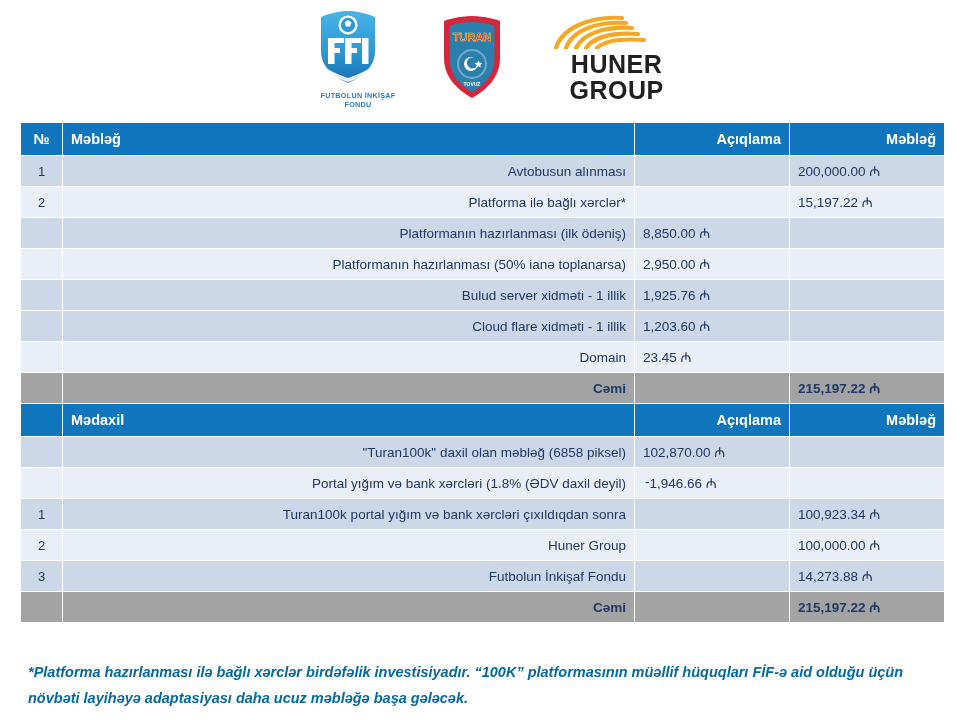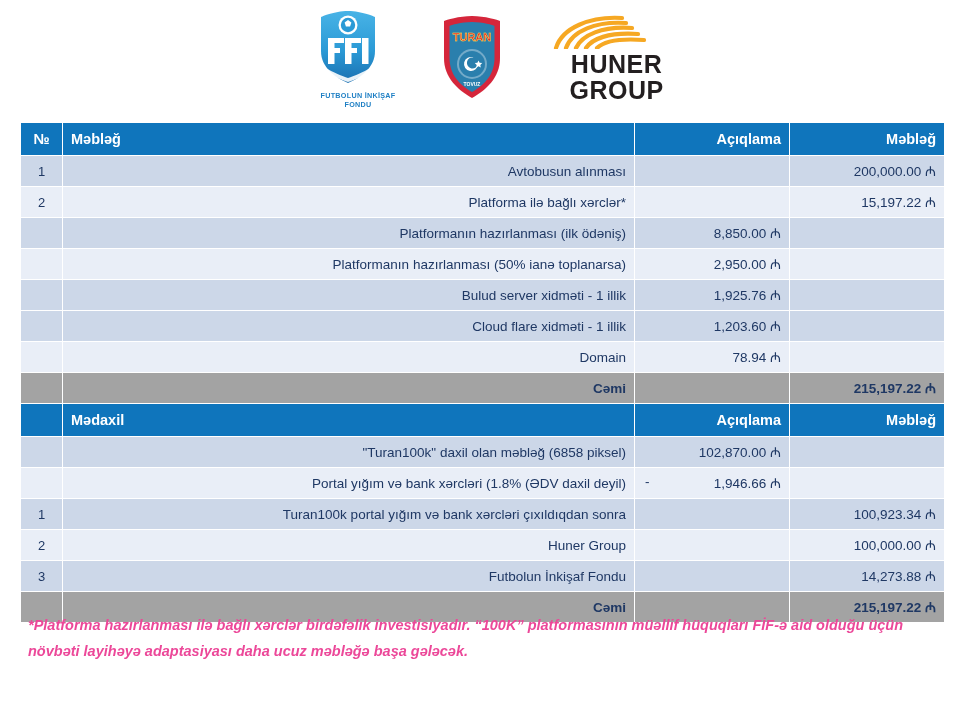--- a/index.html
+++ b/index.html
@@ -115,21 +115,20 @@
     vertical-align: top;
     padding-top: 2px;
     font-size: 13px;
     color: #1f3864;
   }
   td.c-desc {
     text-align: right;
     padding-left: 10px;
   }
   td.c-num {
-    text-align: right;
     padding-right: 10px;
     margin-top: 32px;
   }
   td.c-num .minus {
     float: left;
     margin-left: 2px;
   }
 
   
   tr.band-a td { background: #ccd7e8; }
@@ -138,28 +137,28 @@
   tr.total td {
     background: #a3a3a3;
     font-weight: bold;
   }
   tr.total td.c-desc { font-weight: bold; }
 
   
   .footnote {
     position: absolute;
     left: 28px;
-    top: 612px;
+    top: 659px;
     width: 900px;
     font-family: "Liberation Sans", sans-serif;
     font-style: italic;
     font-weight: bold;
     font-size: 14.5px;
     line-height: 26px;
-    color: #ec4899;
+    color: #0369a1;
   }
 </style>
 </head>
 <body>
 
 <div class="logo-strip">
 
   <div class="logo-block">
     <div class="fif-wrap">
       <svg viewBox="0 0 92 76" width="92" height="76" aria-hidden="true">
@@ -274,21 +273,21 @@
         </tr>
         <tr class="band-a">
           <td class="c-no"></td>
           <td class="c-desc">Cloud flare xidməti - 1 illik</td>
           <td class="c-num">1,203.60 ₼</td>
           <td class="c-num"></td>
         </tr>
         <tr class="band-b">
           <td class="c-no"></td>
           <td class="c-desc">Domain</td>
-          <td class="c-num">78.94 ₼</td>
+          <td class="c-num">23.45 ₼</td>
           <td class="c-num"></td>
         </tr>
         <tr class="total">
           <td class="c-no"></td>
           <td class="c-desc">Cəmi</td>
           <td class="c-num"></td>
           <td class="c-num">215,197.22 ₼</td>
         </tr>
         <tr class="hdr">
           <th class="h-no"></th>

